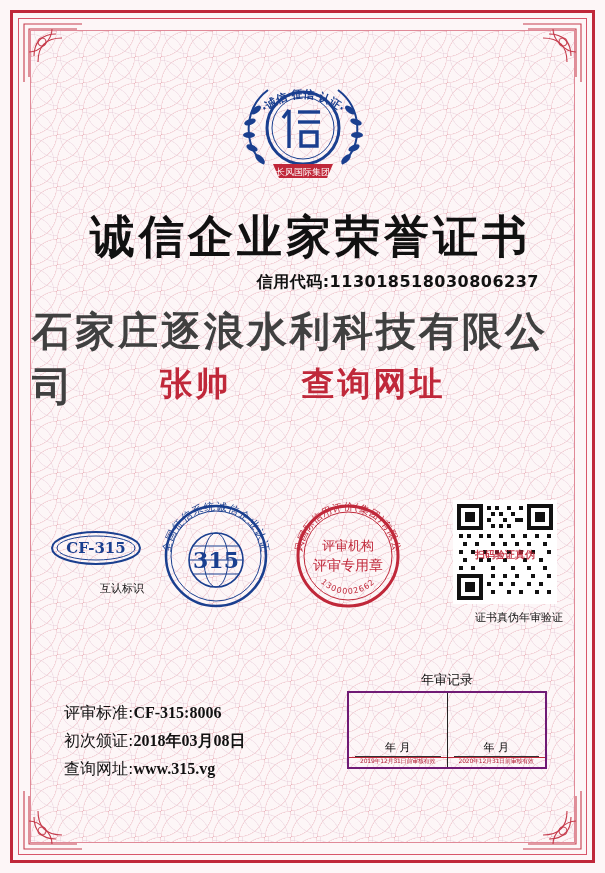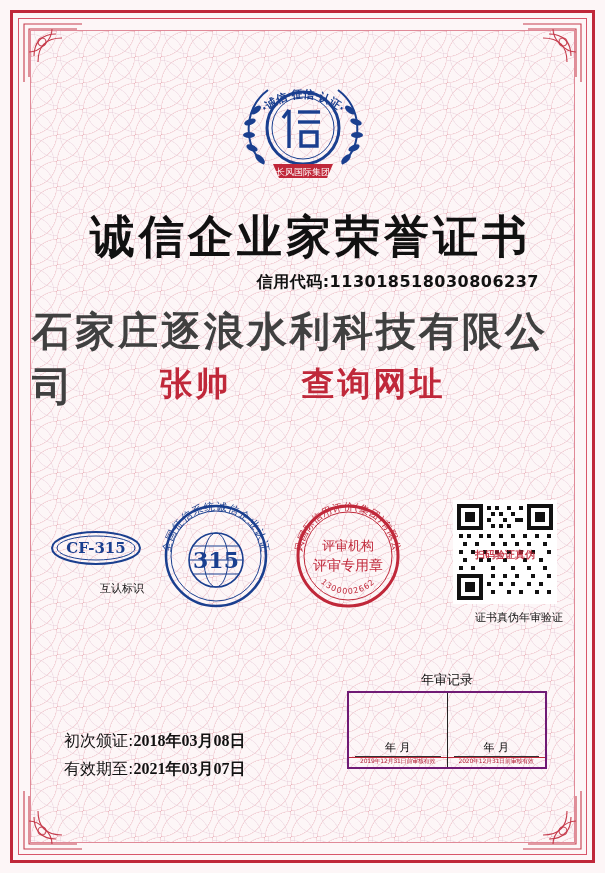--- a/index.html
+++ b/index.html
@@ -298,24 +298,27 @@
             <rect x="82" y="90" width="4" height="4"></rect>
             <rect x="94" y="90" width="4" height="4"></rect>
         </g>
         <text x="52" y="58" text-anchor="middle" font-family="DejaVu Sans, sans-serif" font-size="10" fill="#c0283a" font-weight="bold" opacity=".9">扫码验证真伪</text>
       </svg>
       <div class="cap cap-qr">证书真伪年审验证</div>
     </div>
 
     <div class="info">
       <div>
+        <span>评审标准:</span><b>CF-315:8006</b>
+      </div>
+      <div>
         <span>初次颁证:</span><b>2018年03月08日</b>
       </div>
       <div>
-        <span>有效期至:</span><b>2021年03月07日</b>
+        <span>查询网址:</span><b>www.315.vg</b>
       </div>
     </div>
 
     <div class="review">
       <div class="review-title">年审记录</div>
       <div class="review-box">
         <div class="review-cell">
           <div class="rc-line"></div>
           <div class="rc-ym">年  月</div>
           <div class="rc-redline"></div>

